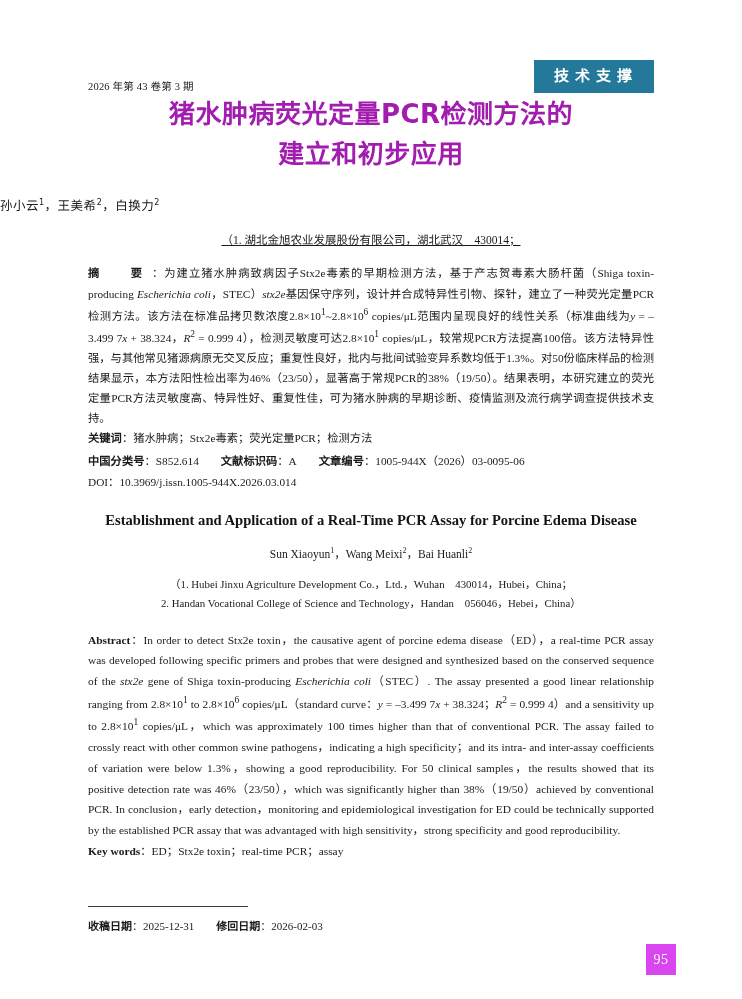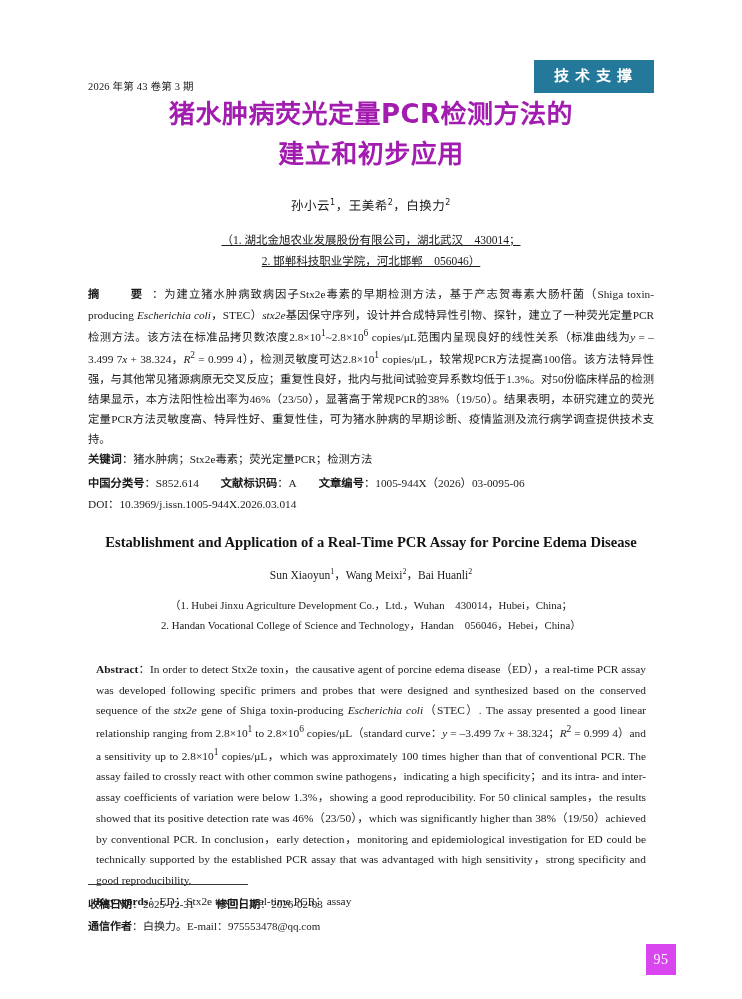--- a/index.html
+++ b/index.html
@@ -66,21 +66,20 @@
     font-family: "DejaVu Sans", "Liberation Sans", sans-serif;
     font-weight: bold;
     font-size: 26px;
     line-height: 1.55;
     letter-spacing: 0.5px;
     color: #a21caf;
   }
   .authors-cn {
     margin: 0;
     padding-top: 20px;
-    text-align: center;
     font-family: "DejaVu Sans", "Liberation Sans", sans-serif;
     font-size: 12.5px;
     letter-spacing: 0.5px;
     color: #1a1a1a;
   }
   .authors-cn sup, .authors-en sup { font-size: 8px; vertical-align: super; }
 
   .affil-cn {
     margin: 0;
     padding-top: 16px;
@@ -141,21 +140,21 @@
     padding-top: 14px;
     text-align: center;
     font-family: "Liberation Serif", "DejaVu Serif", serif;
     font-size: 10.8px;
     line-height: 1.8;
     color: #1a1a1a;
   }
   .affil-en div { white-space: nowrap; }
 
   .abs-en {
-    margin: 8px;
+    margin: 0;
     padding: 16px 88px 0 88px;
     font-family: "Liberation Serif", "DejaVu Serif", serif;
     font-size: 11.4px;
     line-height: 1.82;
     text-align: justify;
     color: #1a1a1a;
   }
   .abs-en p { margin: 0; }
   .lbl-en { font-weight: bold; }
 
@@ -212,21 +211,20 @@
     <span>猪水肿病荧光定量PCR检测方法的</span><br>
     <span>建立和初步应用</span>
   </h1>
 
   <div class="authors-cn">
     <span id="authors-cn-slot">孙小云<sup>1</sup>，王美希<sup>2</sup>，白换力<sup>2</sup></span>
   </div>
 
   <div class="affil-cn">
     <div>（1. 湖北金旭农业发展股份有限公司，湖北武汉　430014；</div>
-    <div>2. 邯郸科技职业学院，河北邯郸　056046）</div>
   </div>
 
   <div class="abs-cn">
     <p>
       <span class="lbl lbl-sp">摘　要</span><span id="abs-cn-slot">：为建立猪水肿病致病因子Stx2e毒素的早期检测方法，基于产志贺毒素大肠杆菌（Shiga toxin-producing <i>Escherichia coli</i>，STEC）<i>stx2e</i>基因保守序列，设计并合成特异性引物、探针，建立了一种荧光定量PCR检测方法。该方法在标准品拷贝数浓度2.8×10<sup>1</sup>~2.8×10<sup>6</sup> copies/μL范围内呈现良好的线性关系（标准曲线为<i>y</i> = –3.499 7<i>x</i> + 38.324，<i>R</i><sup>2</sup> = 0.999 4），检测灵敏度可达2.8×10<sup>1</sup> copies/μL，较常规PCR方法提高100倍。该方法特异性强，与其他常见猪源病原无交叉反应；重复性良好，批内与批间试验变异系数均低于1.3%。对50份临床样品的检测结果显示，本方法阳性检出率为46%（23/50），显著高于常规PCR的38%（19/50）。结果表明，本研究建立的荧光定量PCR方法灵敏度高、特异性好、重复性佳，可为猪水肿病的早期诊断、疫情监测及流行病学调查提供技术支持。</span>
     </p>
     <p>
       <span class="lbl">关键词</span><span>：猪水肿病；Stx2e毒素；荧光定量PCR；检测方法</span>
     </p>
   </div>
@@ -258,20 +256,17 @@
     <p>
       <span class="lbl-en">Key words</span><span>：ED；Stx2e toxin；real-time PCR；assay</span>
     </p>
   </div>
 
   <div class="footnote">
     <div class="footnote-rule"></div>
     <div class="footnote-line">
       <span class="lbl">收稿日期</span><span>：2025-12-31</span><span class="gap-r"></span><span class="lbl">修回日期</span><span>：2026-02-03</span>
     </div>
-    <div class="footnote-line">
-      <span class="lbl">通信作者</span><span>：白换力。E-mail：975553478@qq.com</span>
-    </div>
   </div>
 
   <div class="page-number">95</div>
 
 </div>
 
 </body></html>

